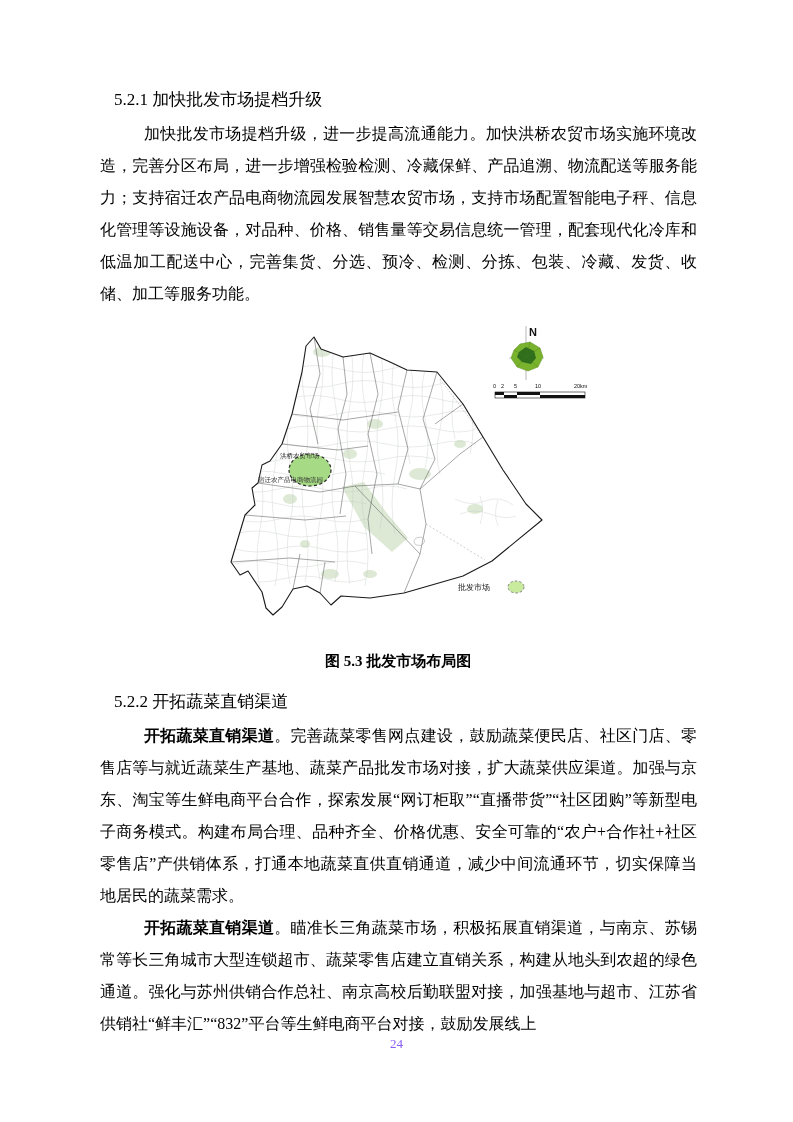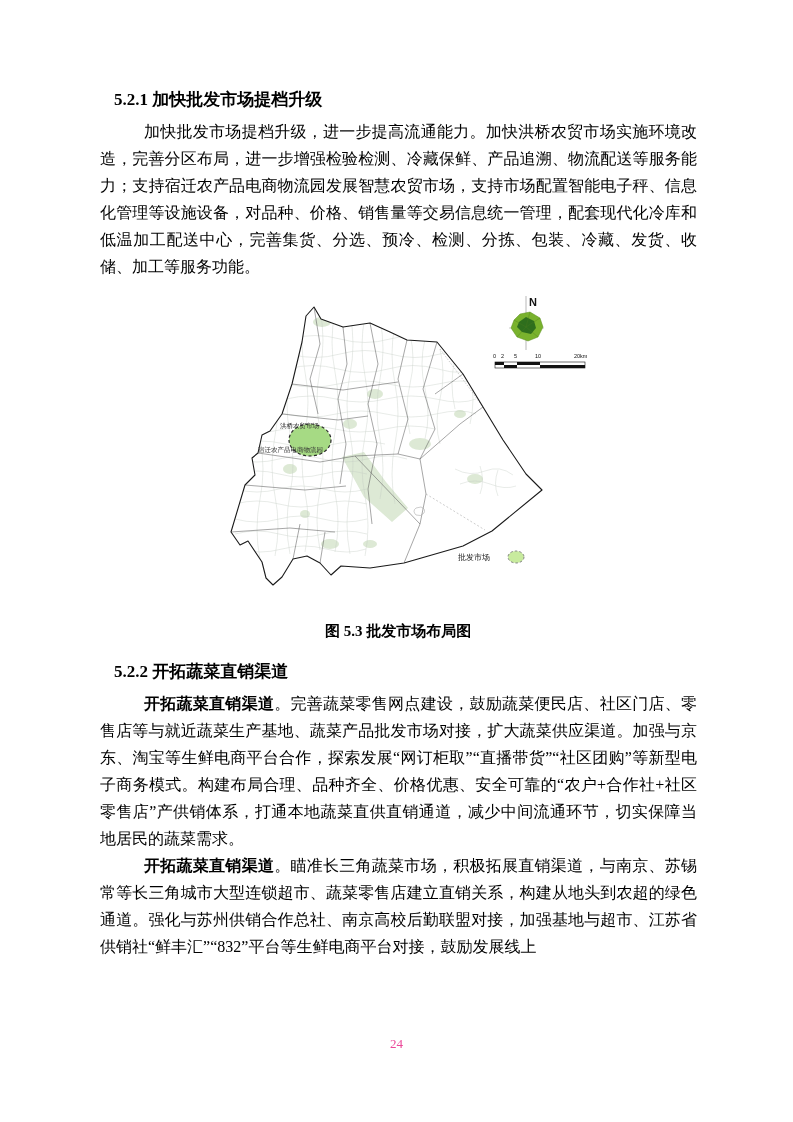--- a/index.html
+++ b/index.html
@@ -7,38 +7,38 @@
     position:relative;
     width:793px;height:1122px;
     background:#ffffff;
     font-family:"Liberation Serif","DejaVu Serif",serif;
     color:#000;
     box-sizing:border-box;
     padding:88px 96px 0 100px;
     overflow:hidden;
   }
   h2.sec-heading{
-    font-size:17px;font-weight:bold;
+    font-size:17px;font-weight:normal;
     margin:0 0 6px 14px;line-height:24px;
     font-family:"Liberation Serif","DejaVu Serif",serif;
   }
   p.body-par{
-    font-size:16px;line-height:27px;
+    font-size:16px;line-height:32px;
     text-align:justify;text-indent:2.75em;
     margin:0;
   }
   p.body-par b{font-weight:bold;}
   .figure-wrap{margin:14px 0 0 130px;width:362px;}
   .figure-caption{
     width:596px;text-align:center;font-size:15px;font-weight:bold;
     margin:7px 0 10px 0;line-height:22px;
   }
   .pagenum{
     position:absolute;left:0;top:1036px;width:793px;
-    text-align:center;font-size:13px;color:#ec4899;
+    text-align:center;font-size:13px;color:#8b5cf6;
   }
   svg text{font-family:"Liberation Sans","DejaVu Sans",sans-serif;}
 </style>
 </head>
 <body>
 
 <div class="page">
 
   <h2 class="sec-heading">5.2.1 加快批发市场提档升级</h2>
 

